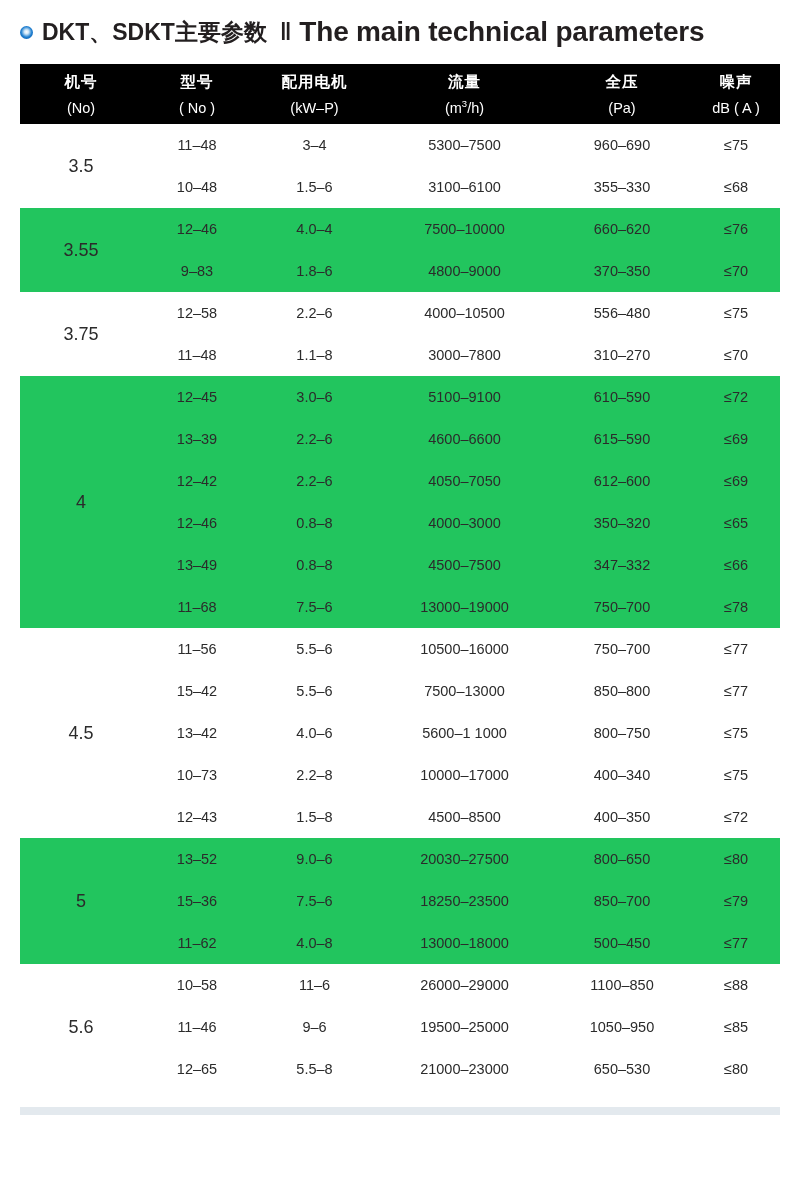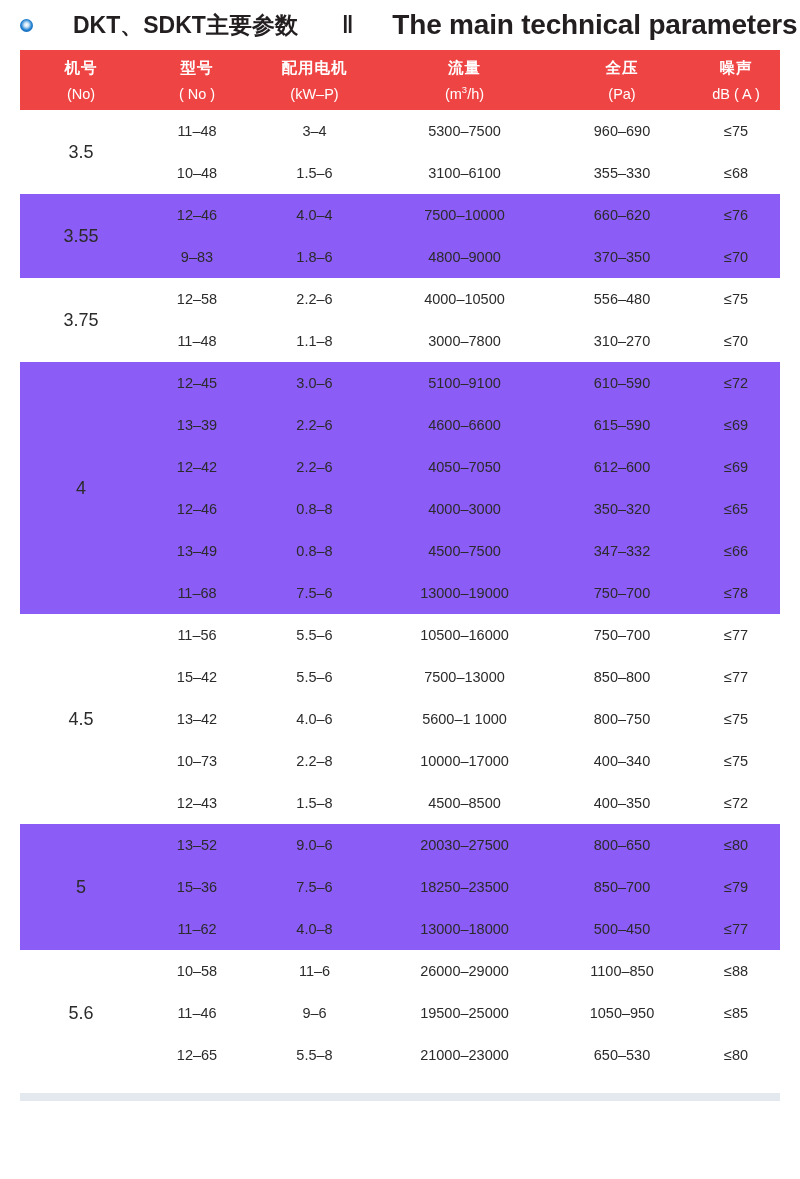--- a/index.html
+++ b/index.html
@@ -19,24 +19,23 @@
     position: relative;
     width: 800px;
     height: 1179px;
     box-sizing: border-box;
   }
 
   
   .title-bar {
     display: flex;
     align-items: center;
-    height: 50px;
+    height: 64px;
     padding: 0 20px;
     box-sizing: border-box;
-    gap: 31px;
   }
   .bullet-icon {
     width: 13px;
     height: 13px;
     border-radius: 50%;
     background: radial-gradient(circle at 50% 45%, #ffffff 0%, #cfe6f7 22%, #1f7fd0 55%, #0b4f9e 100%);
     flex: 0 0 auto;
     margin-right: 9px;
   }
   .title-cn {
@@ -73,21 +72,21 @@
     table-layout: fixed;
   }
   table.spec col.c-no     { width: 122px; }
   table.spec col.c-model  { width: 110px; }
   table.spec col.c-motor  { width: 125px; }
   table.spec col.c-flow   { width: 175px; }
   table.spec col.c-press  { width: 140px; }
   table.spec col.c-noise  { width: 88px; }
 
   thead th {
-    background: #ef4444;
+    background: #000000;
     color: #ffffff;
     font-weight: bold;
     font-size: 15px;
     padding: 10px 0 9px 0;
     text-align: center;
     line-height: 1.0;
     border: none;
     vertical-align: middle;
   }
   thead th .hdr-cn {
@@ -115,21 +114,21 @@
     padding: 0;
     border: none;
     font-weight: normal;
     white-space: nowrap;
   }
   tbody td.group-cell {
     font-size: 18px;
     color: #2b2b2b;
     vertical-align: middle;
   }
-  tbody tr.band td { background: #8b5cf6; }
+  tbody tr.band td { background: #22c55e; }
   tbody tr.plain td { background: #ffffff; }
 
   .footer-strip {
     margin: 17px 20px 0 20px;
     width: 760px;
     height: 8px;
     background: #e3e9ee;
   }
 </style>
 </head>

